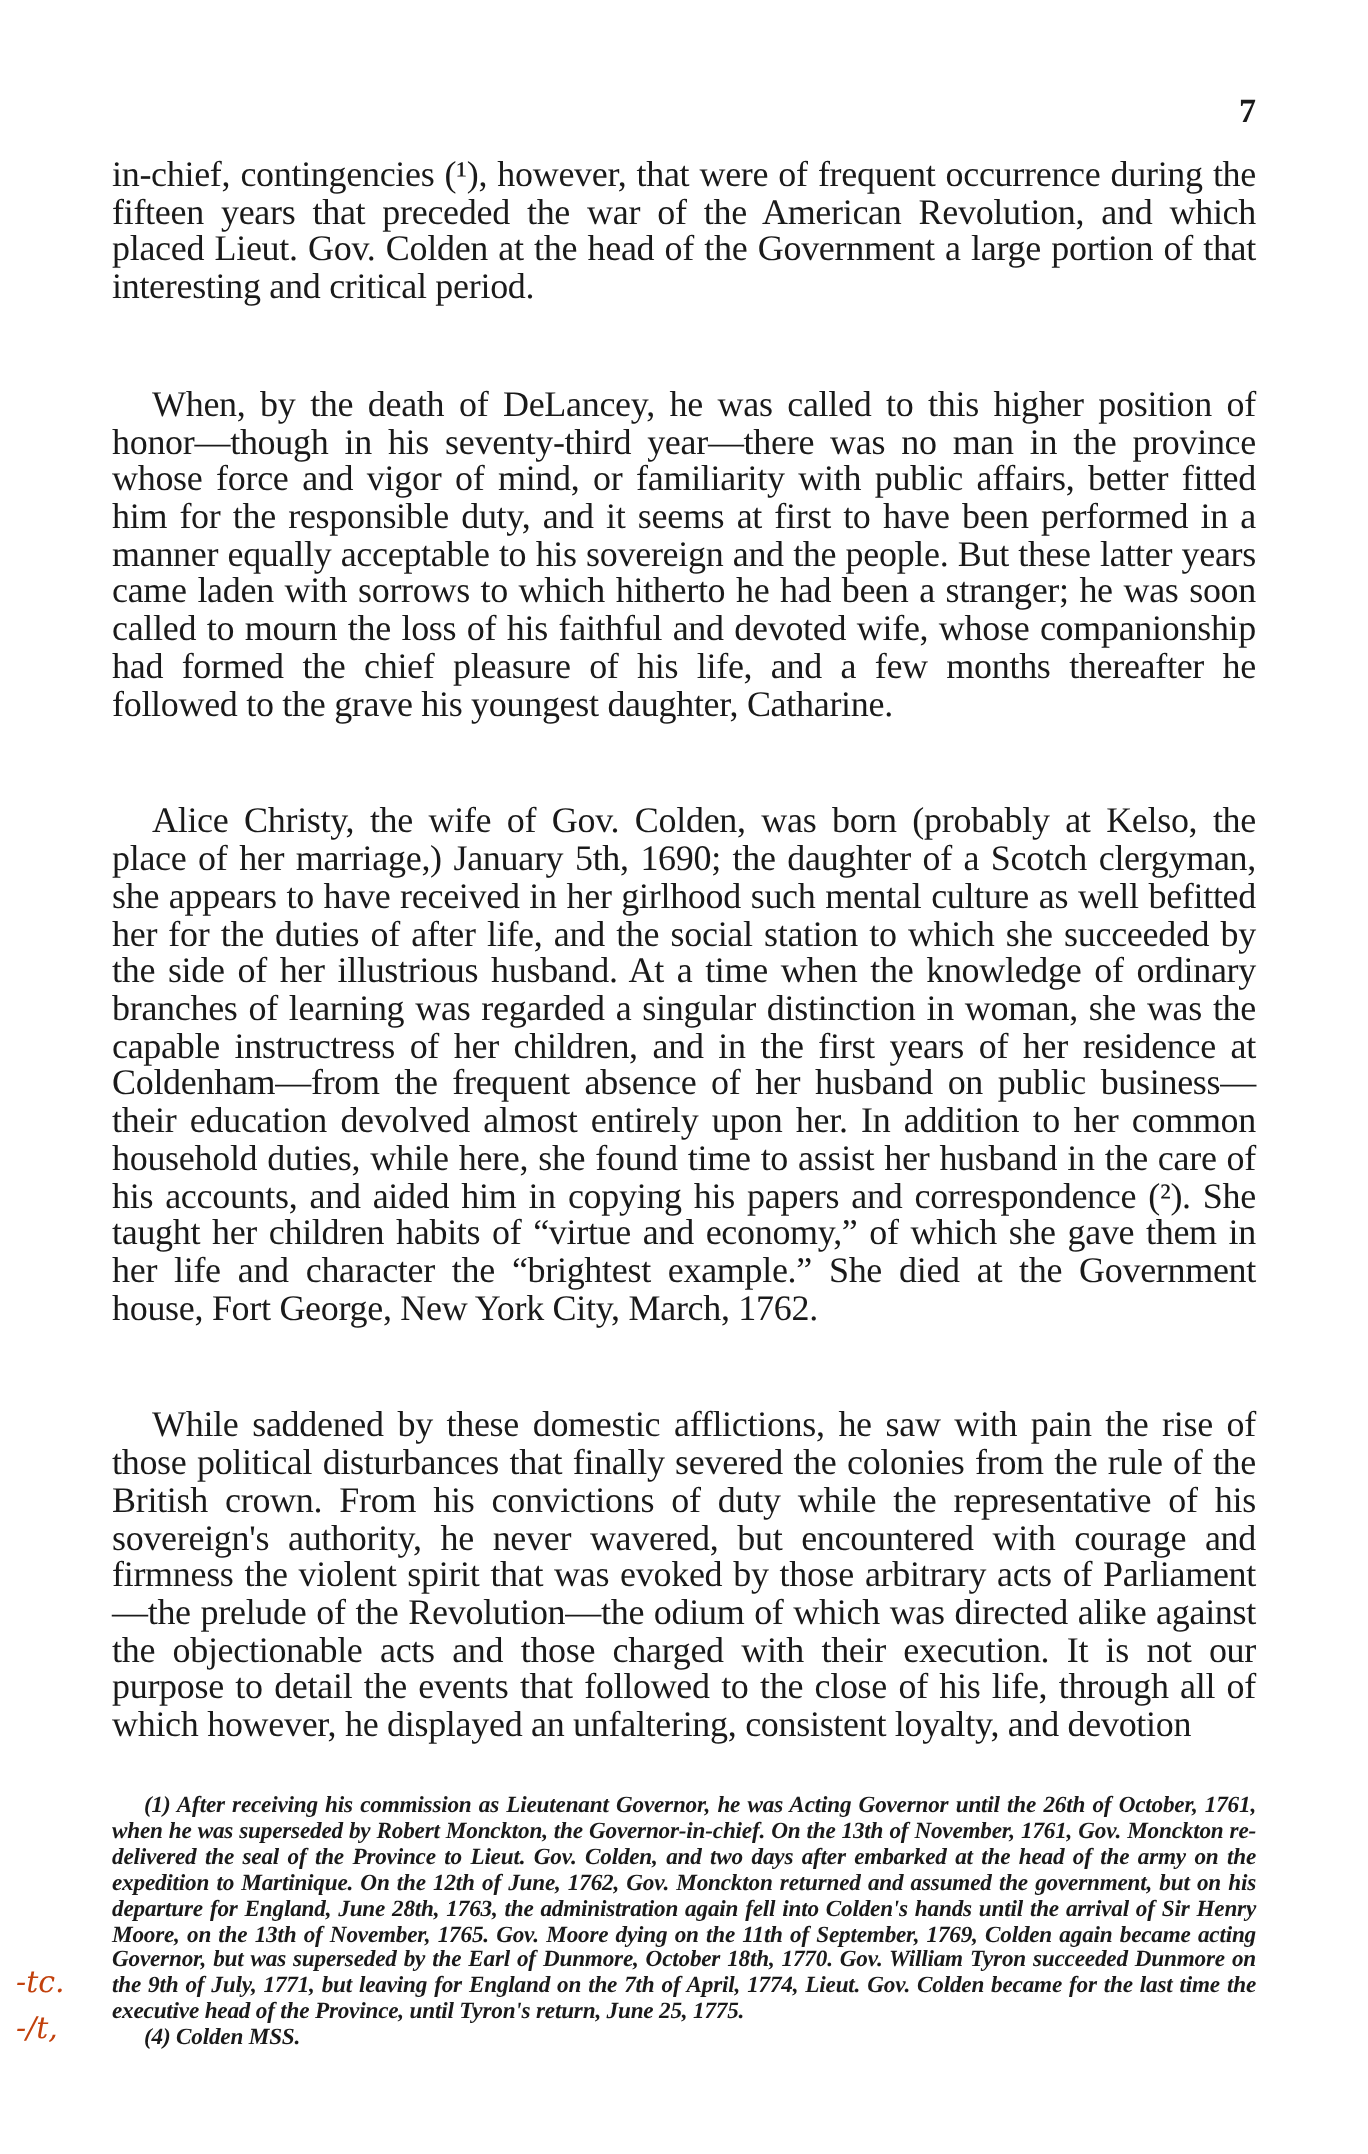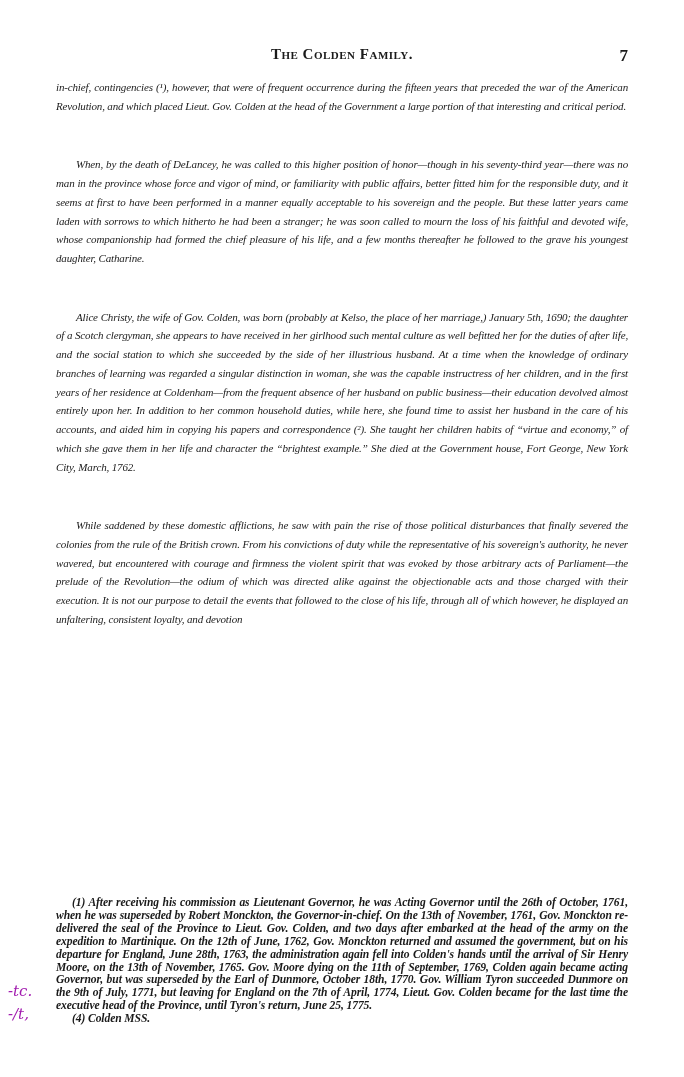--- a/index.html
+++ b/index.html
@@ -16,47 +16,45 @@
     position: absolute; left: 0; right: 0; text-align: center;
     font-size: 15px; font-weight: bold; letter-spacing: 0.5px;
     font-variant: small-caps;
   }
   .page-number {
     position: absolute; right: 0; top: 0;
     font-size: 17px; font-weight: bold;
   }
   .body-text {
     position: absolute; top: 78px; left: 56px; width: 572px;
-    font-size: 11px; line-height: 18.72px;
+    font-size: 18px; line-height: 18.72px;
     text-align: justify; text-align-last: left;
     letter-spacing: -0.15px;
-    font-style: italic;
   }
   .body-text p { margin: 0; text-indent: 0; }
   .body-text p.indent { text-indent: 20px; margin-top: 40px; }
   .body-text p.first { text-indent: 0; }
   .footnotes {
     position: absolute; top: 897px; left: 56px; width: 572px;
     font-size: 11.6px; line-height: 12.9px; font-weight: bold;
     text-align: justify; letter-spacing: -0.1px;
   }
   .footnotes p { margin: 0; }
   .footnotes p.fn { text-indent: 16px; font-style: italic; }
   .margin-mark {
     position: absolute; font-family: "DejaVu Serif", serif; font-style: italic;
-    color: #a21caf; font-size: 15px;
+    color: #c2410c; font-size: 15px;
   }
 </style>
 </head>
 <body>
 
 <div class="page">
 
   <div class="running-head">
-    <div class="running-title">The Colden Family.</div>
     <div class="page-number">7</div>
   </div>
 
   <div class="body-text">
     <p class="first">in-chief, contingencies (¹), however, that were of frequent occurrence during the fifteen years that preceded the war of the American Revolution, and which placed Lieut. Gov. Colden at the head of the Government a large portion of that interesting and critical period.</p>
     <p class="indent">When, by the death of DeLancey, he was called to this higher position of honor—though in his seventy-third year—there was no man in the province whose force and vigor of mind, or familiarity with public affairs, better fitted him for the responsible duty, and it seems at first to have been performed in a manner equally acceptable to his sovereign and the people. But these latter years came laden with sorrows to which hitherto he had been a stranger; he was soon called to mourn the loss of his faithful and devoted wife, whose companionship had formed the chief pleasure of his life, and a few months thereafter he followed to the grave his youngest daughter, Catharine.</p>
     <p class="indent">Alice Christy, the wife of Gov. Colden, was born (probably at Kelso, the place of her marriage,) January 5th, 1690; the daughter of a Scotch clergyman, she appears to have received in her girlhood such mental culture as well befitted her for the duties of after life, and the social station to which she succeeded by the side of her illustrious husband. At a time when the knowledge of ordinary branches of learning was regarded a singular distinction in woman, she was the capable instructress of her children, and in the first years of her residence at Coldenham—from the frequent absence of her husband on public business—their education devolved almost entirely upon her. In addition to her common household duties, while here, she found time to assist her husband in the care of his accounts, and aided him in copying his papers and correspondence (²). She taught her children habits of “virtue and economy,” of which she gave them in her life and character the “brightest example.” She died at the Government house, Fort George, New York City, March, 1762.</p>
     <p class="indent">While saddened by these domestic afflictions, he saw with pain the rise of those political disturbances that finally severed the colonies from the rule of the British crown. From his convictions of duty while the representative of his sovereign's authority, he never wavered, but encountered with courage and firmness the violent spirit that was evoked by those arbitrary acts of Parliament—the prelude of the Revolution—the odium of which was directed alike against the objectionable acts and those charged with their execution. It is not our purpose to detail the events that followed to the close of his life, through all of which however, he displayed an unfaltering, consistent loyalty, and devotion</p>
   </div>
 

